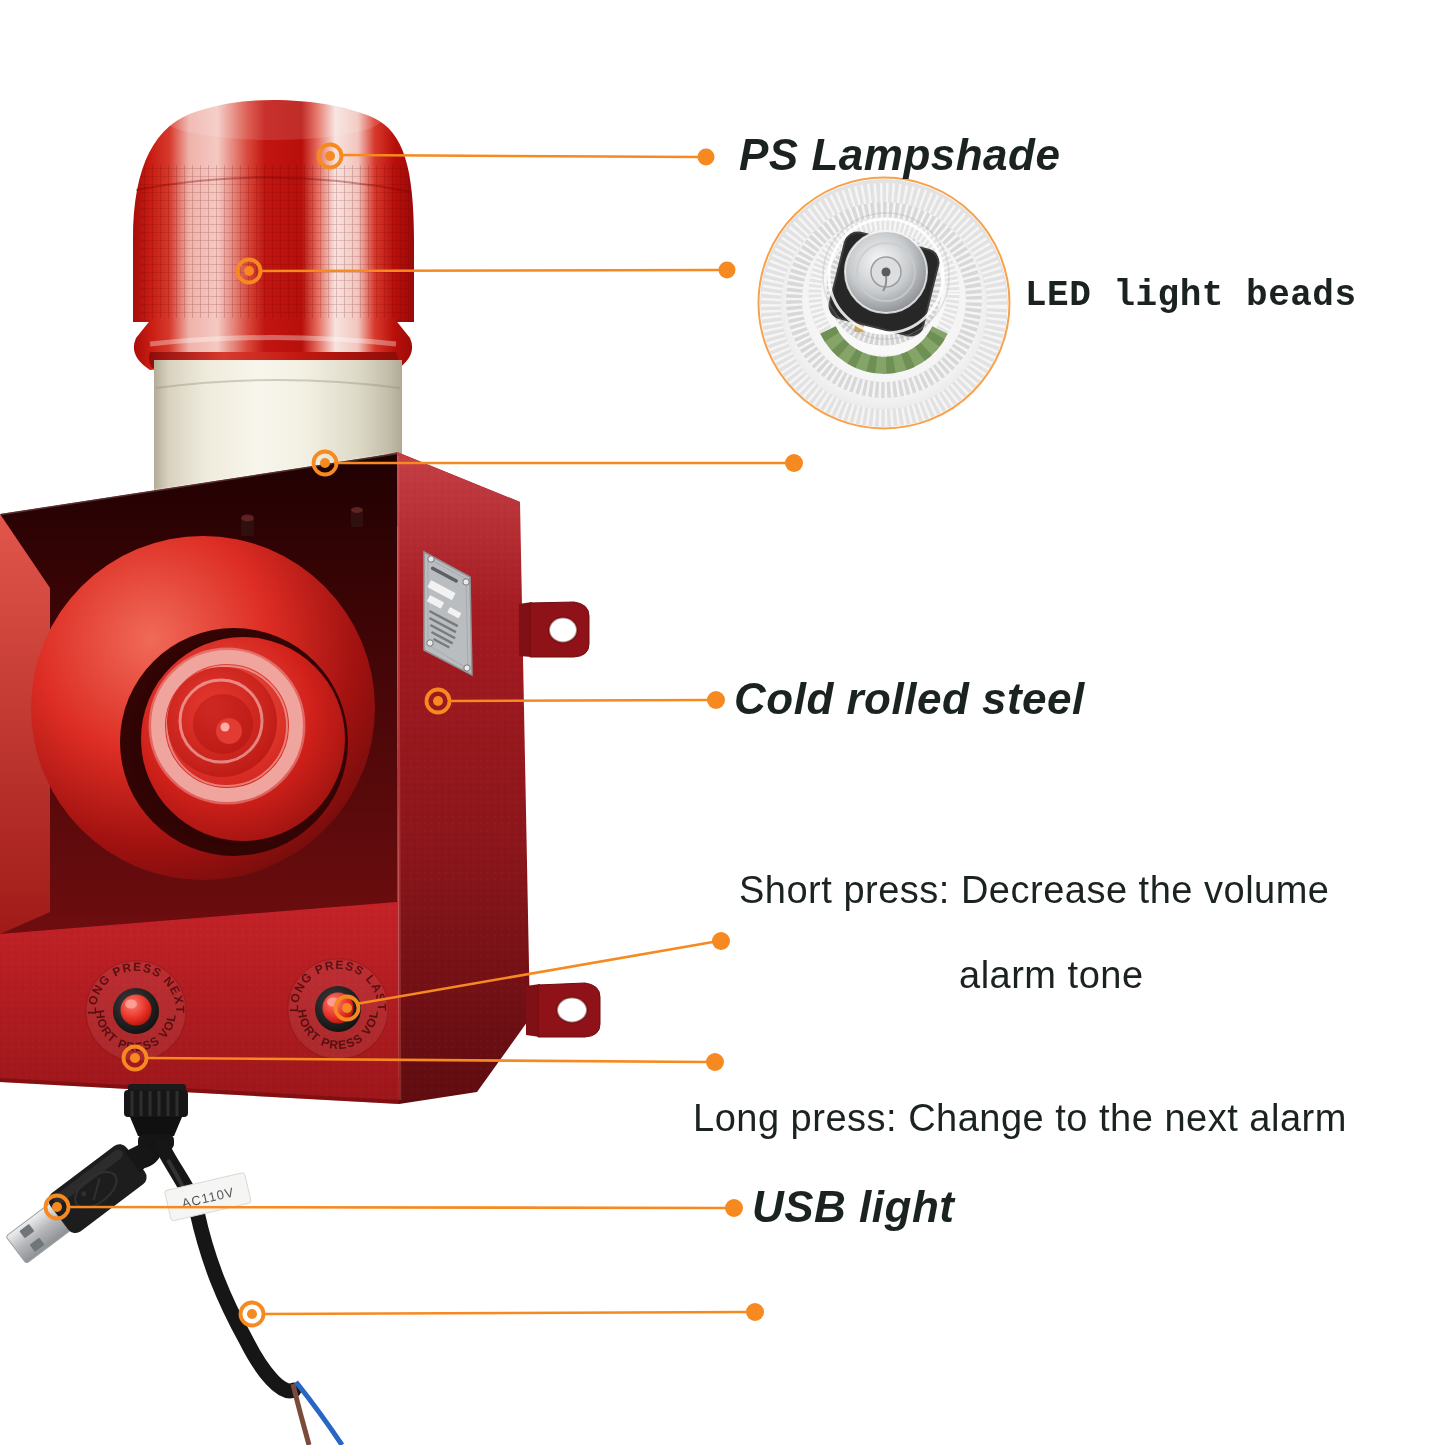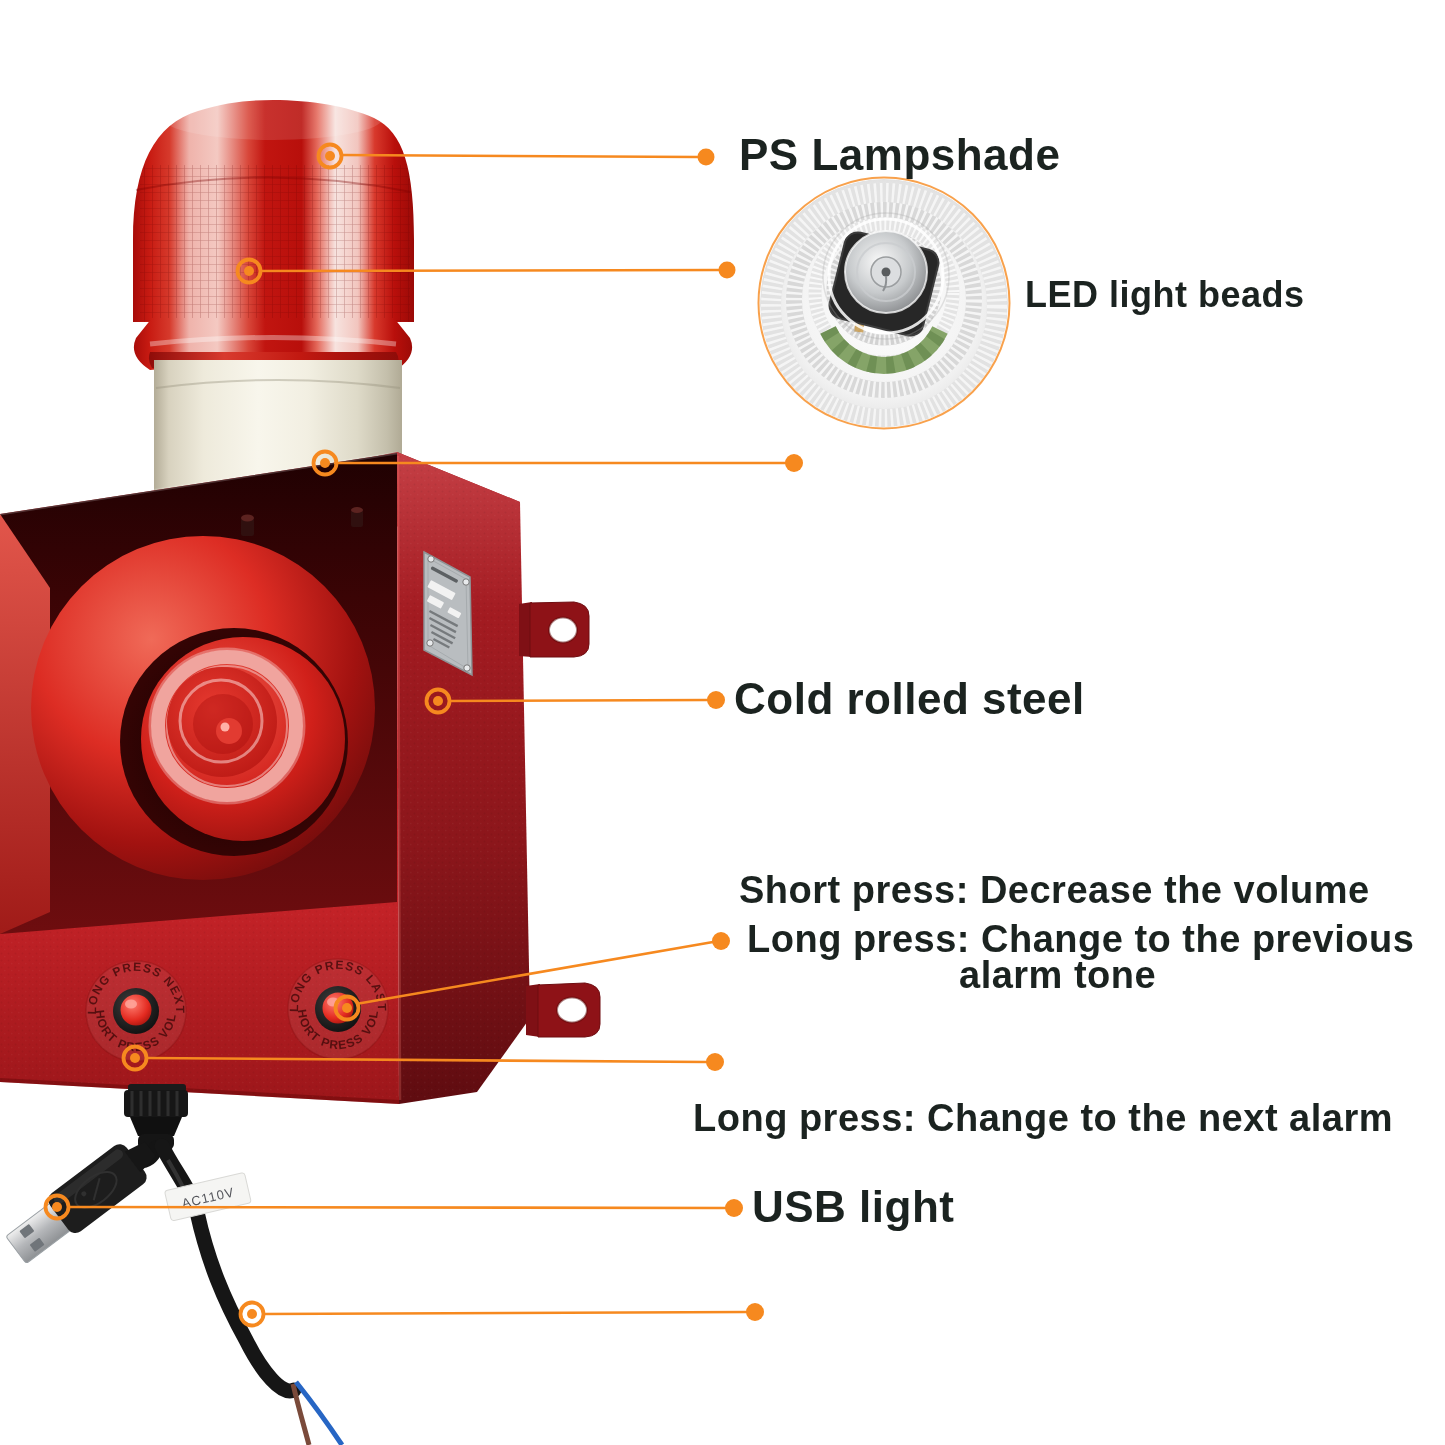--- a/index.html
+++ b/index.html
@@ -1,22 +1,22 @@
 <!DOCTYPE html>
 <html><head>
 <meta charset="utf-8">
 <style>
   html,body{margin:0;padding:0;background:#ffffff;}
   #canvas{position:relative;width:1445px;height:1445px;background:#ffffff;overflow:hidden;
           font-family:"Liberation Sans","DejaVu Sans",sans-serif;}
   #scene{position:absolute;left:0;top:0;}
   .lbl{position:absolute;transform:translateY(-50%);white-space:nowrap;color:#1b2320;}
-  .lbl-xl{font-size:44px;font-weight:600;letter-spacing:.5px;}
-  .lbl-lg{font-size:36px;font-weight:600;letter-spacing:.5px;}
-  .lbl-ins{font-size:38px;font-weight:700;letter-spacing:.5px;}
+  .lbl-xl{font-size:44px;font-weight:600;letter-spacing:.5px;font-style:italic;}
+  .lbl-lg{font-size:36px;font-weight:600;letter-spacing:.5px;font-family:Liberation Mono, monospace;}
+  .lbl-ins{font-size:38px;font-weight:400;letter-spacing:.5px;}
 </style>
 </head>
 <body>
 
 <div id="canvas">
 
 <svg id="scene" width="1445" height="1445" viewBox="0 0 1445 1445">
   <defs>
     <linearGradient id="domeGrad" gradientUnits="userSpaceOnUse" x1="133" y1="0" x2="414" y2="0">
       <stop offset="0" stop-color="#a80c09"></stop>
@@ -374,18 +374,17 @@
     <circle cx="715" cy="1062" r="9"></circle>
     <circle cx="734" cy="1208" r="9"></circle>
     <circle cx="755" cy="1312" r="9"></circle>
   </g>
 </svg>
 
 <div class="lbl lbl-xl" style="left:739px;top:155px">PS Lampshade</div>
 <div class="lbl lbl-lg" style="left:1025px;top:295px">LED light beads</div>
 <div class="lbl lbl-xl" style="left:734px;top:699px">Cold rolled steel</div>
 <div class="lbl lbl-ins" style="left:739px;top:890px">Short press: Decrease the volume</div>
-<div class="lbl lbl-ins" style="left:747px;top:939px">Long press: Change to the previous</div>
 <div class="lbl lbl-ins" style="left:959px;top:975px">alarm tone</div>
 <div class="lbl lbl-ins" style="left:693px;top:1118px">Long press: Change to the next alarm</div>
 <div class="lbl lbl-xl" style="left:752px;top:1207px">USB light</div>
 
 </div>
 
 </body></html>

